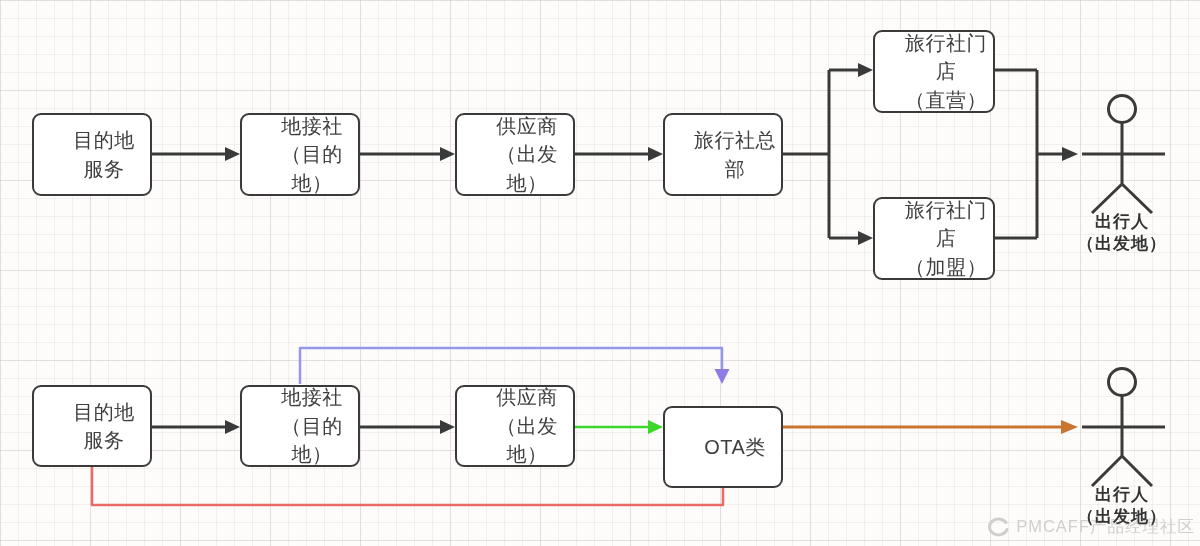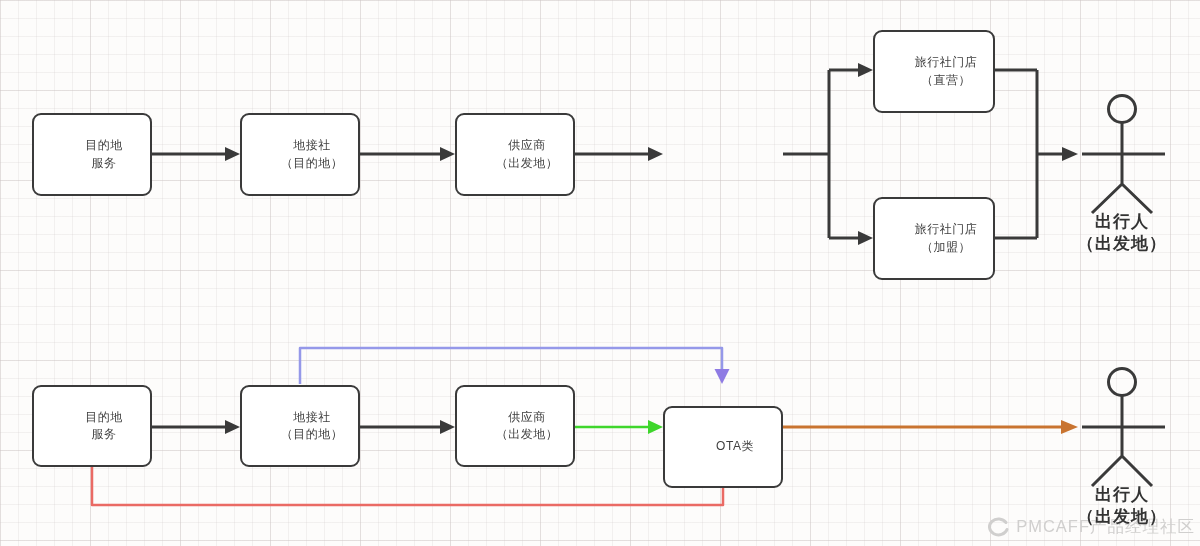--- a/index.html
+++ b/index.html
@@ -19,21 +19,21 @@
   svg.lines{position:absolute;left:0;top:0;}
   .node{
     position:absolute;
     box-sizing:border-box;
     background:#ffffff;
     border:2.5px solid #3a3a3a;
     border-radius:9px;
     display:flex;align-items:center;justify-content:center;
     text-align:center;
     white-space:pre-line;
-    font-size:12px;line-height:1.42;
+    font-size:20px;line-height:1.42;
     color:#3f3f3f;
     letter-spacing:0.5px;
     padding-left:24px;
   }
   .person-label{
     position:absolute;
     width:180px;
     text-align:center;
     white-space:pre-line;
     font-size:17px;line-height:1.28;
@@ -97,20 +97,21 @@
     <path d="M783,427 H1062" fill="none" stroke-width="3" stroke="#c97430"></path>
     <polygon points="1078,427 1061,420 1061,434" stroke="none" fill="#c97430"></polygon>
   </svg>
 
   <div class="node" style="left:32px;top:113px;width:120px;height:83px;">目的地
 服务</div>
   <div class="node" style="left:240px;top:113px;width:120px;height:83px;">地接社
 （目的地）</div>
   <div class="node" style="left:455px;top:113px;width:120px;height:83px;">供应商
 （出发地）</div>
+  <div class="node" style="left:663px;top:113px;width:120px;height:83px;">旅行社总部</div>
   <div class="node" style="left:873px;top:30px;width:122px;height:83px;">旅行社门店
 （直营）</div>
   <div class="node" style="left:873px;top:197px;width:122px;height:83px;">旅行社门店
 （加盟）</div>
 
   <div class="node" style="left:32px;top:385px;width:120px;height:82px;">目的地
 服务</div>
   <div class="node" style="left:240px;top:385px;width:120px;height:82px;">地接社
 （目的地）</div>
   <div class="node" style="left:455px;top:385px;width:120px;height:82px;">供应商

